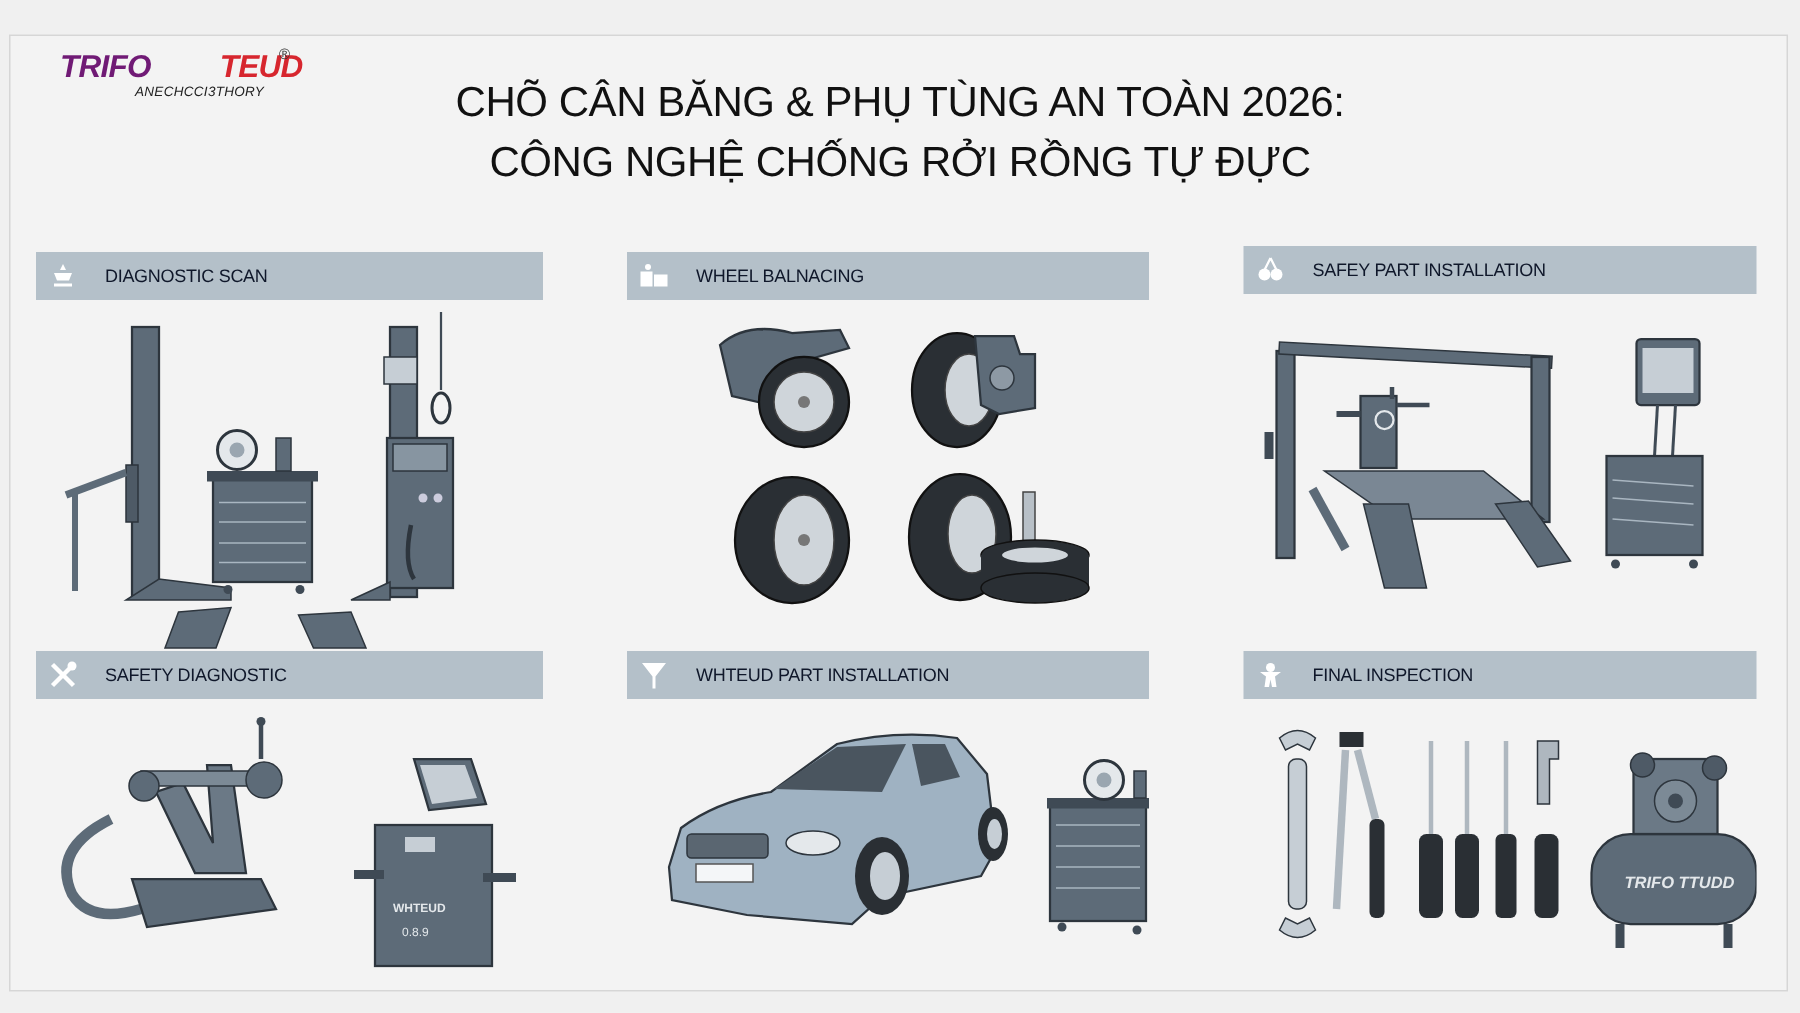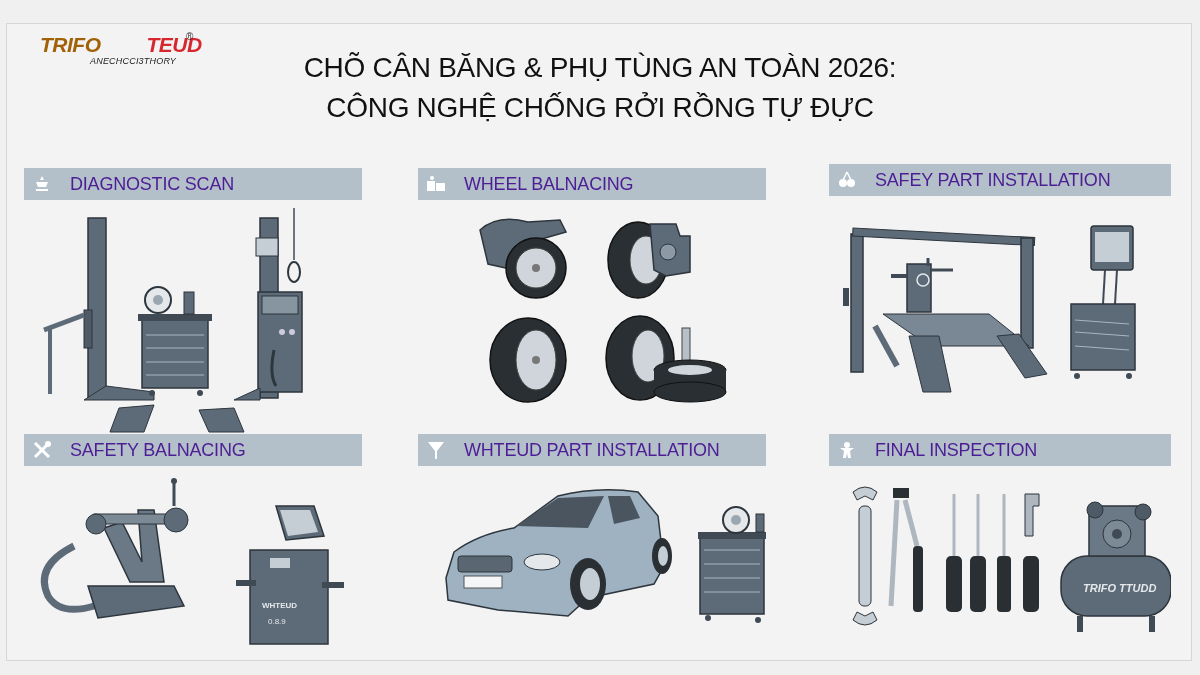--- a/index.html
+++ b/index.html
@@ -21,21 +21,21 @@
       left: 40px; top: 33px;
       width: 160px; height: 40px;
     }
     .logo-main {
       position: absolute; left: 0; top: 0;
       font-family: "Liberation Sans", sans-serif;
       font-weight: bold; font-style: italic;
       font-size: 21px; letter-spacing: -0.5px;
       line-height: 24px;
     }
-    .logo-main .p1 { color: #a16207; }
+    .logo-main .p1 { color: #701a75; }
     .logo-main .p2 { color: #d7262e; padding-left: 46px; }
     .logo-reg {
       position: absolute; left: 146px; top: -2px;
       font-size: 10px; color: #333;
     }
     .logo-sub {
       position: absolute; left: 50px; top: 23px;
       font-size: 9px; font-style: italic; color: #222;
       letter-spacing: 0.2px;
     }
@@ -54,21 +54,21 @@
       background: #b4c0c9;
       display: flex; align-items: center;
       padding-left: 8px;
     }
     .sec-icon {
       width: 20px; height: 20px;
       display: flex; align-items: center; justify-content: center;
       margin-right: 18px;
     }
     .sec-label {
-      font-size: 18px; color: #4c1d95;
+      font-size: 12px; color: #0f172a;
       letter-spacing: -0.2px;
     }
     .sec-body {
       position: relative;
     }
     svg { display: block; }
   </style>
 </head>
 <body>
 
@@ -217,21 +217,21 @@
 
 <div class="section" style="left:24px; top:434px; width:338px;">
   <div class="sec-header">
     <span class="sec-icon">
       <svg width="20" height="20" viewBox="0 0 20 20">
           <path d="M3 3 L17 17" stroke="#fff" stroke-width="3"></path>
           <path d="M17 3 L3 17" stroke="#fff" stroke-width="3"></path>
           <circle cx="16" cy="4" r="3" fill="#fff"></circle>
         </svg>
     </span>
-    <span class="sec-label">SAFETY BALNACING</span>
+    <span class="sec-label">SAFETY DIAGNOSTIC</span>
   </div>
   <div class="sec-body" style="height:190px;">
     <svg width="338" height="190" viewBox="0 0 338 190">
 
       <path d="M50 80 Q10 100 24 130 Q36 150 70 140" stroke="#5d6b78" stroke-width="7" fill="none"></path>
       <path d="M64 120 L150 120 L160 140 L74 152 Z" fill="#5d6b78" stroke="#2d353d" stroke-width="1.5"></path>
       <path d="M80 62 L106 116 L140 116 L130 44 L114 44 L118 96 L98 56 Z" fill="#6b7986" stroke="#2d353d" stroke-width="1.5"></path>
       <rect x="70" y="48" width="80" height="10" fill="#7c8a96" stroke="#2d353d"></rect>
       <circle cx="72" cy="58" r="10" fill="#5d6b78" stroke="#2d353d"></circle>
       <circle cx="152" cy="54" r="12" fill="#5d6b78" stroke="#2d353d"></circle>

